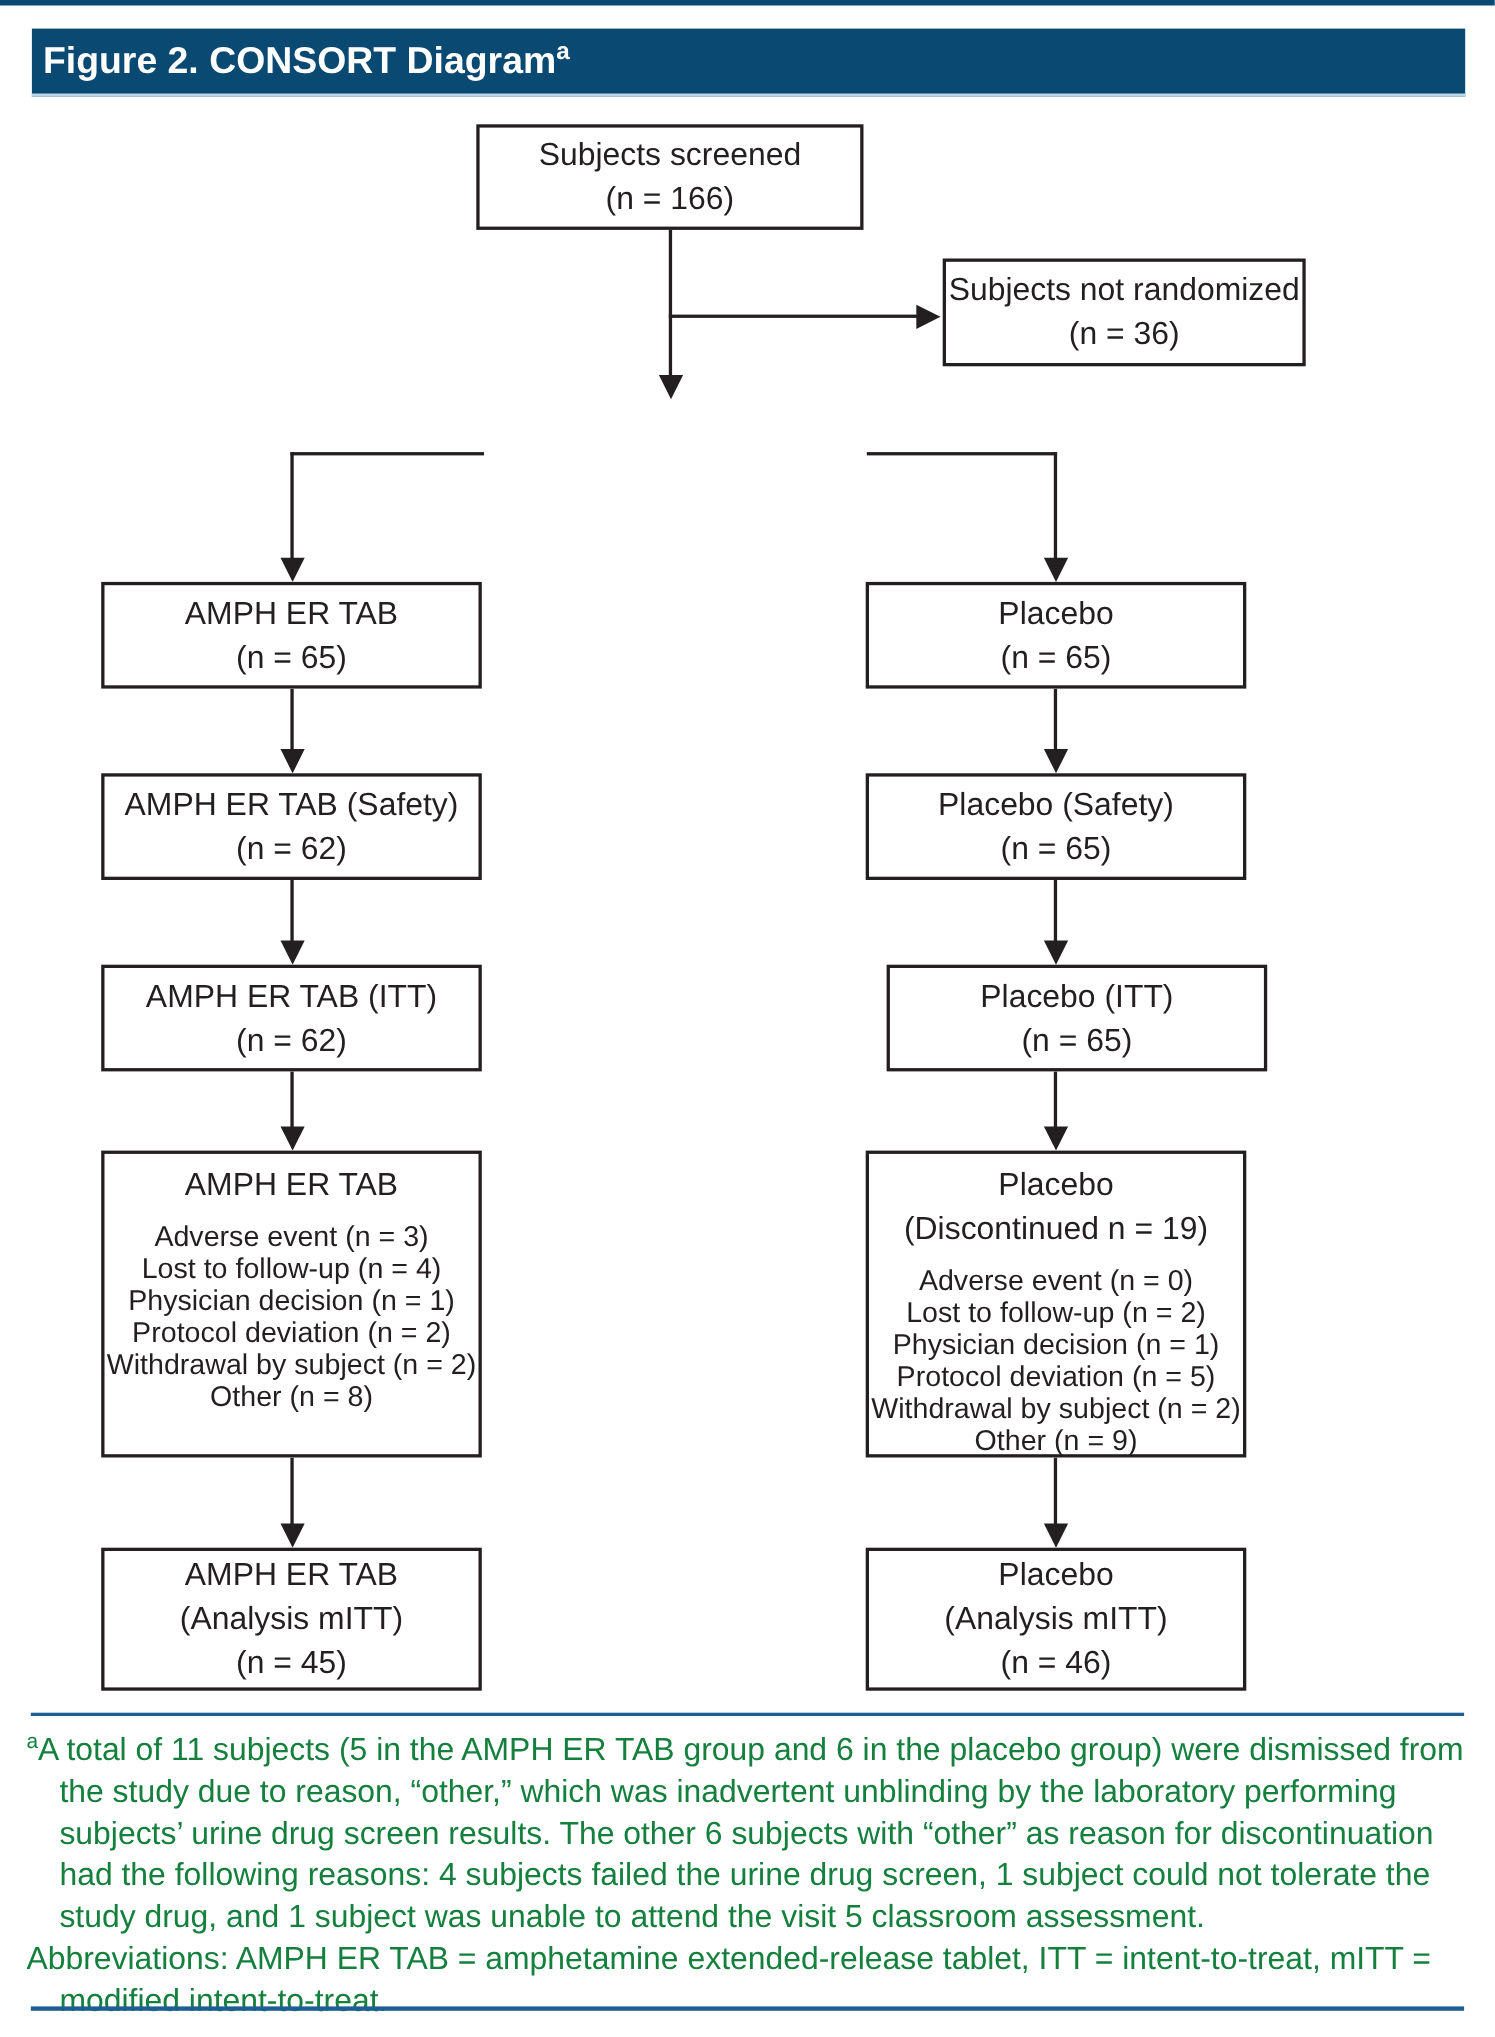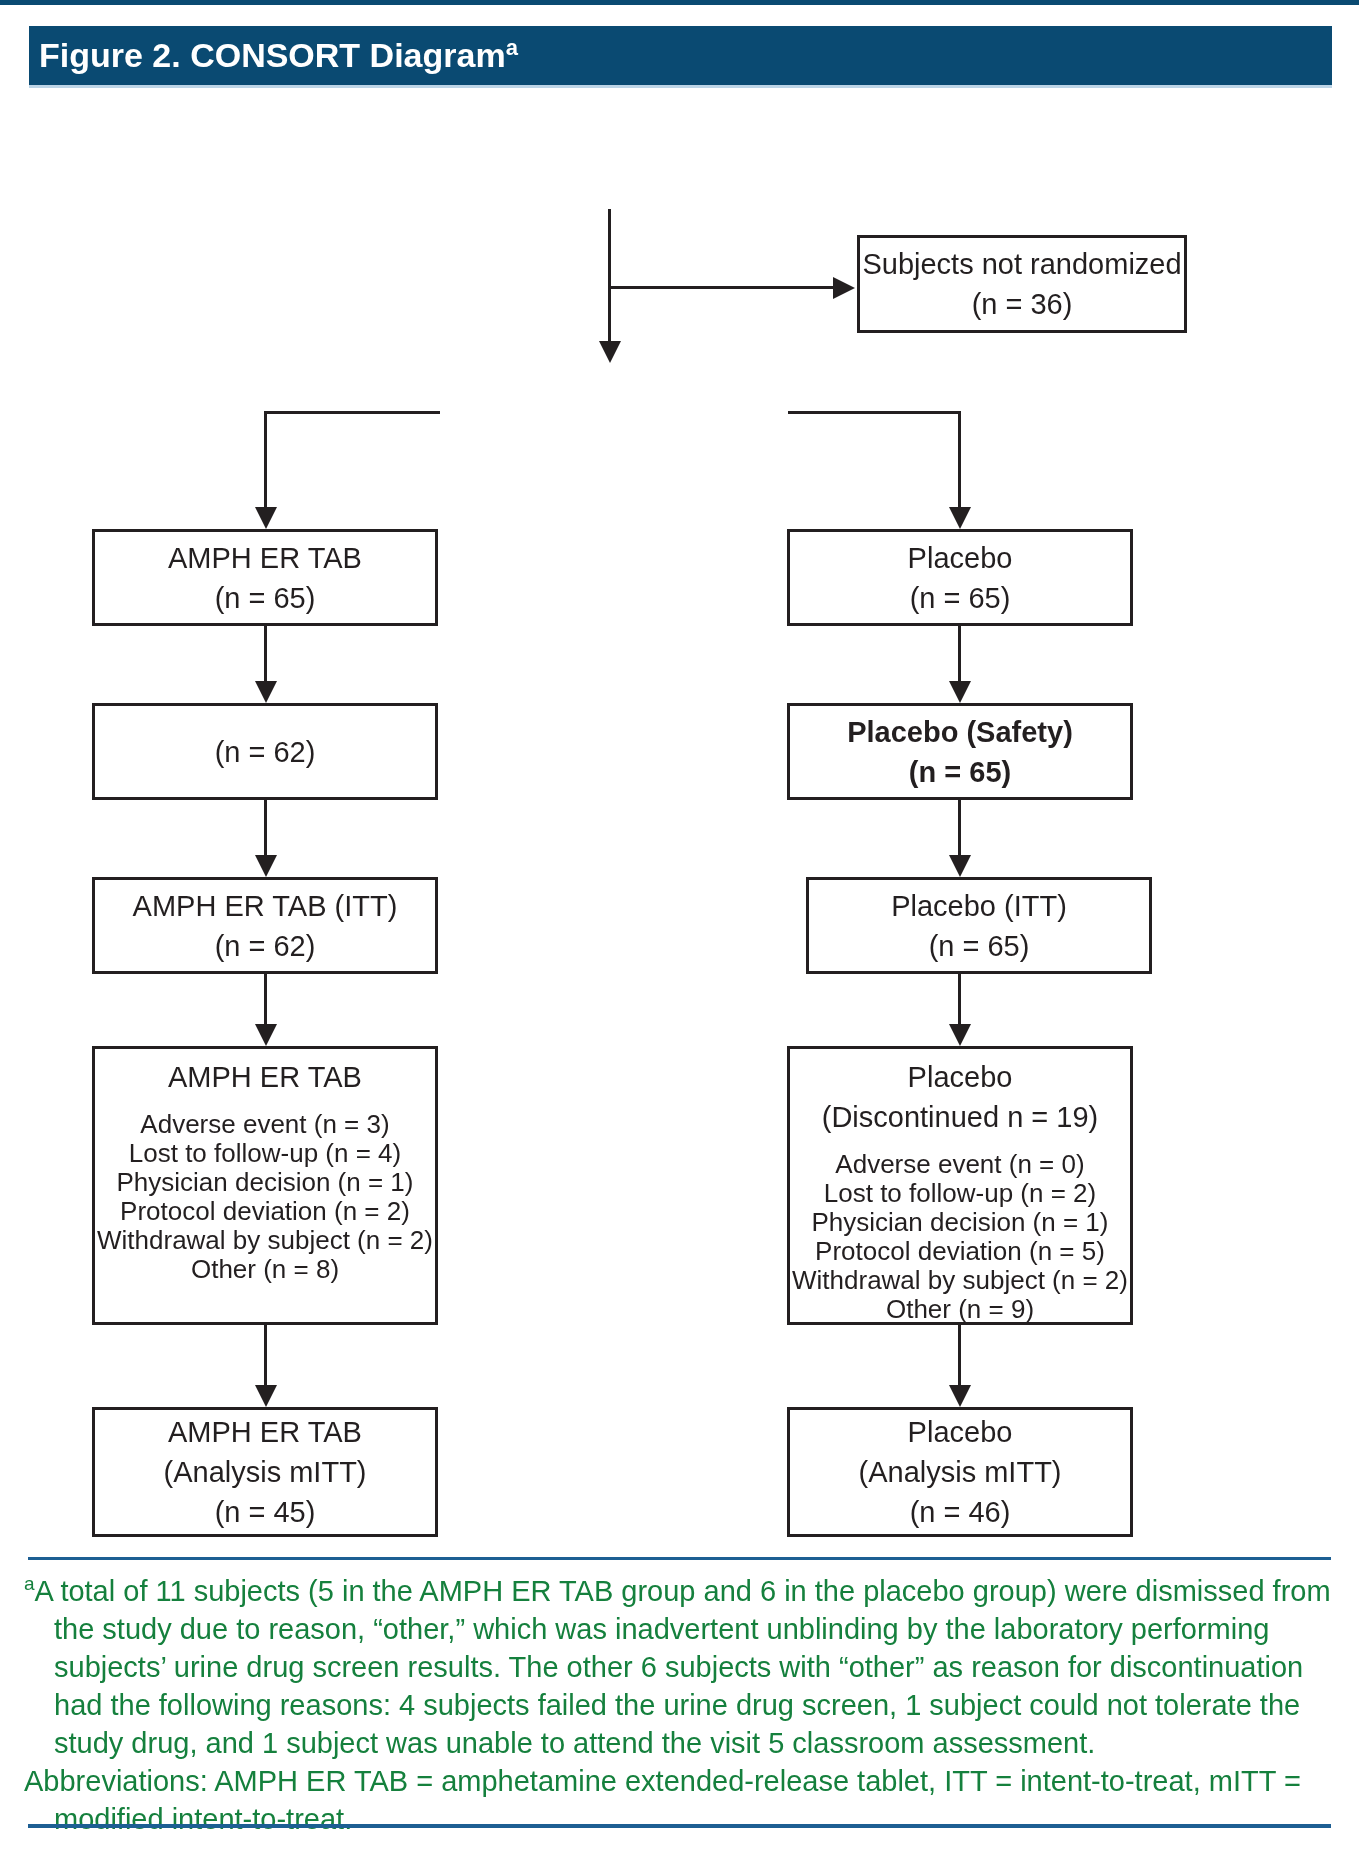--- a/index.html
+++ b/index.html
@@ -91,42 +91,47 @@
   <div class="vline" style="left:264px;top:974px;height:51px;"></div>
   <div class="arrow-down" style="left:255px;top:1024px;"></div>
   <div class="vline" style="left:958px;top:974px;height:51px;"></div>
   <div class="arrow-down" style="left:949px;top:1024px;"></div>
 
   <div class="vline" style="left:264px;top:1325px;height:61px;"></div>
   <div class="arrow-down" style="left:255px;top:1385px;"></div>
   <div class="vline" style="left:958px;top:1325px;height:61px;"></div>
   <div class="arrow-down" style="left:949px;top:1385px;"></div>
 
+  <div class="box" style="left:433px;top:113px;width:352px;height:96px;">
+    <span class="bl">Subjects screened</span>
+    <span class="bl">(n = 166)</span>
+  </div>
 
   <div class="box" style="left:857px;top:235px;width:330px;height:98px;">
     <span class="bl">Subjects not randomized</span>
     <span class="bl">(n = 36)</span>
   </div>
 
 
   <div class="box" style="left:92px;top:529px;width:346px;height:97px;">
     <span class="bl">AMPH ER TAB</span>
     <span class="bl">(n = 65)</span>
   </div>
 
   <div class="box" style="left:787px;top:529px;width:346px;height:97px;">
     <span class="bl">Placebo</span>
     <span class="bl">(n = 65)</span>
   </div>
 
   <div class="box" style="left:92px;top:703px;width:346px;height:97px;">
+    <span class="bl">AMPH ER TAB (Safety)</span>
     <span class="bl">(n = 62)</span>
   </div>
 
-  <div class="box" style="left:787px;top:703px;width:346px;height:97px;font-weight:bold;">
+  <div class="box" style="left:787px;top:703px;width:346px;height:97px;">
     <span class="bl">Placebo (Safety)</span>
     <span class="bl">(n = 65)</span>
   </div>
 
   <div class="box" style="left:92px;top:877px;width:346px;height:97px;">
     <span class="bl">AMPH ER TAB (ITT)</span>
     <span class="bl">(n = 62)</span>
   </div>
 
   <div class="box" style="left:806px;top:877px;width:346px;height:97px;">

